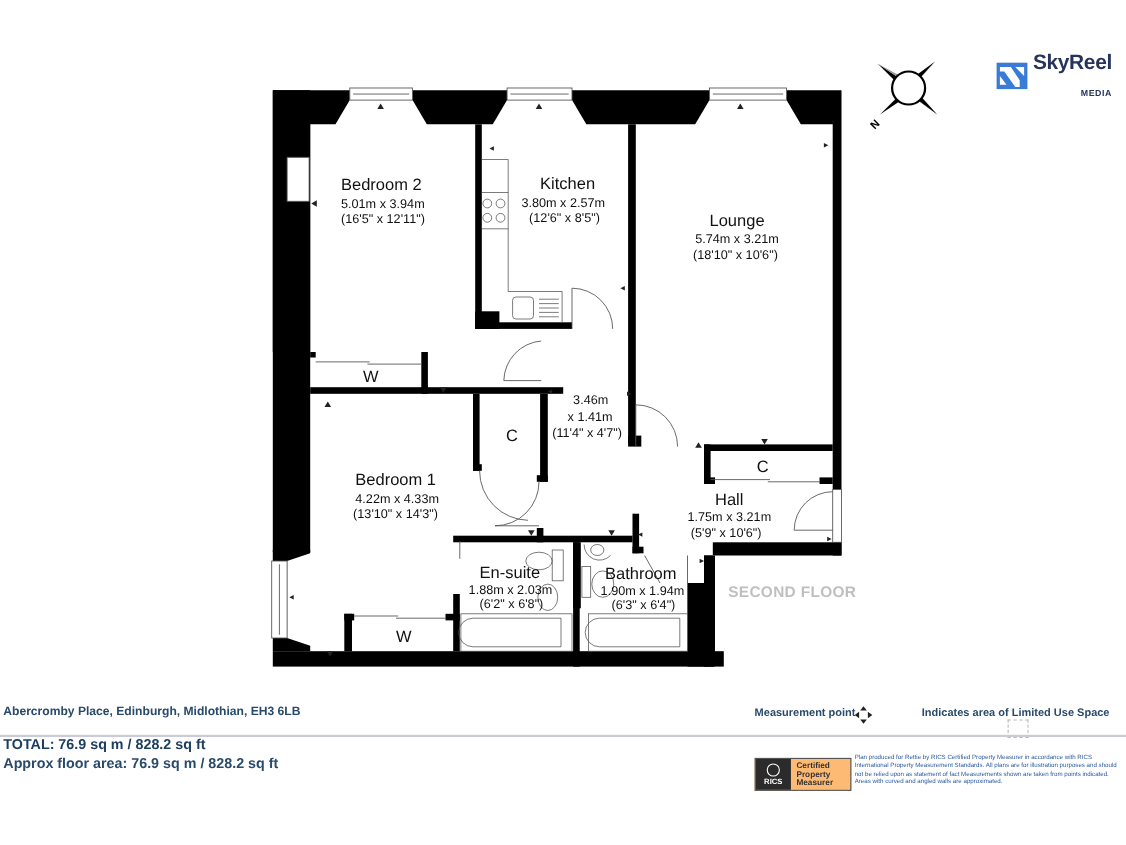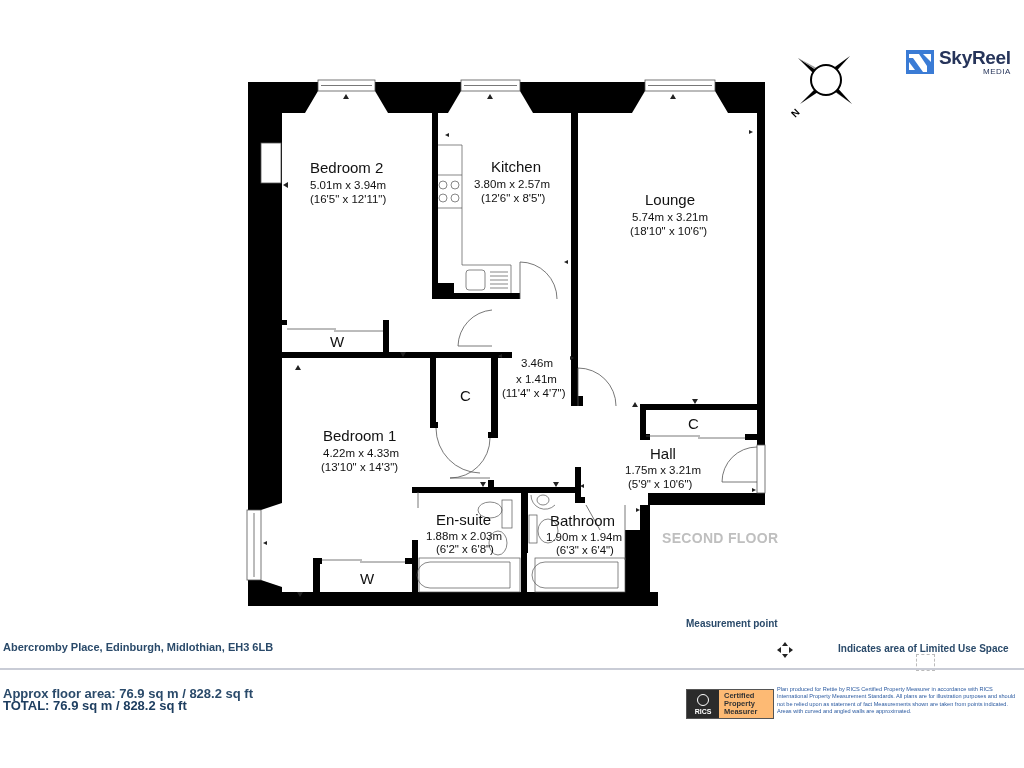--- a/index.html
+++ b/index.html
@@ -6,29 +6,29 @@
   body { width: 1024px; height: 768px; position: relative; overflow: hidden; font-family: "Liberation Sans", sans-serif; }
   .plan { position: absolute; left: 0; top: 0; width: 1024px; height: 768px; }
   .room-label { font-family: "Liberation Sans", sans-serif; font-size: 15px; fill: #111; }
   .room-dim { font-family: "Liberation Sans", sans-serif; font-size: 11.5px; fill: #111; }
   .small-label { font-family: "Liberation Sans", sans-serif; font-size: 15px; fill: #111; }
   .floor-label { font-family: "Liberation Sans", sans-serif; font-size: 14px; font-weight: bold; fill: #bfbfbf; letter-spacing: 0.3px; }
 
   .logo { position: absolute; left: 905px; top: 48px; display: flex; align-items: center; }
   .logo-text { display: flex; flex-direction: column; margin-left: 4px; line-height: 1; }
   .logo-name { font-size: 19px; font-weight: bold; color: #26345a; letter-spacing: -0.3px; }
-  .logo-sub { font-size: 8px; font-weight: normal; color: #26345a; align-self: flex-end; margin-top: 1px; letter-spacing: 0.5px; }
+  .logo-sub { font-size: 8px; font-weight: bold; color: #26345a; align-self: flex-end; margin-top: 14px; letter-spacing: 0.5px; }
 
   .footer-address { position: absolute; left: 3px; top: 641px; font-size: 11px; color: #2a4a6a; font-weight: bold; }
-  .legend-measure { position: absolute; left: 686px; top: 618px; font-size: 10px; color: #2a4a6a; font-weight: bold; display: flex; align-items: center; }
+  .legend-measure { position: absolute; left: 686px; top: 643px; font-size: 10px; color: #2a4a6a; font-weight: bold; display: flex; align-items: center; }
   .legend-limited { position: absolute; left: 838px; top: 643px; font-size: 10px; color: #2a4a6a; font-weight: bold; display: flex; align-items: center; flex-direction: column; }
   .limited-box { width: 17px; height: 15px; border: 1px dashed #bbb; margin-left: 4px; }
   .divider { position: absolute; left: 0; top: 668px; width: 1024px; height: 2px; background: #c9ccd6; }
   .footer-area { position: absolute; left: 3px; top: 686px; font-size: 13px; color: #2a4a6a; font-weight: bold; }
-  .footer-total { position: absolute; left: 3px; top: 698px; font-size: 13px; color: #1e3e60; font-weight: bold; }
+  .footer-total { position: absolute; left: 3px; top: 669px; font-size: 13px; color: #1e3e60; font-weight: bold; }
 
   .rics { position: absolute; left: 686px; top: 689px; display: flex; align-items: stretch; height: 28px; border: 1px solid #555; background: #fdba74; }
   .rics-mark { width: 32px; background: #2b2b2b; color: #fff; font-size: 7px; font-weight: bold; display: flex; flex-direction: column; align-items: center; justify-content: center; }
   .rics-mark .rics-circle { width: 10px; height: 10px; border: 1px solid #fff; border-radius: 50%; margin-bottom: 2px; }
   .rics-text { font-size: 7.5px; font-weight: bold; color: #333; padding: 2px 5px; line-height: 1.05; width: 44px; }
   .disclaimer { position: absolute; left: 777px; top: 686px; width: 246px; font-size: 5.6px; line-height: 1.3; color: #2b5aa0; }
 </style>
 </head>
 <body>
 

